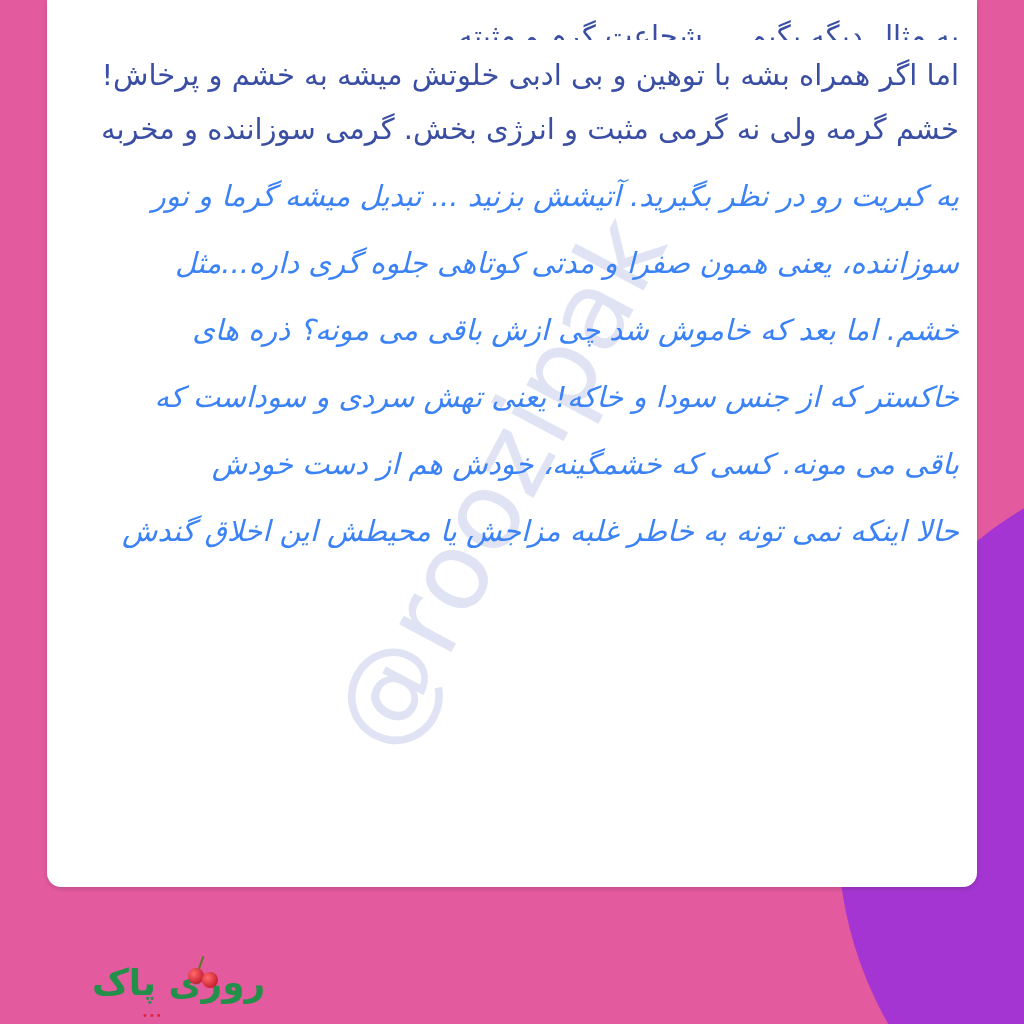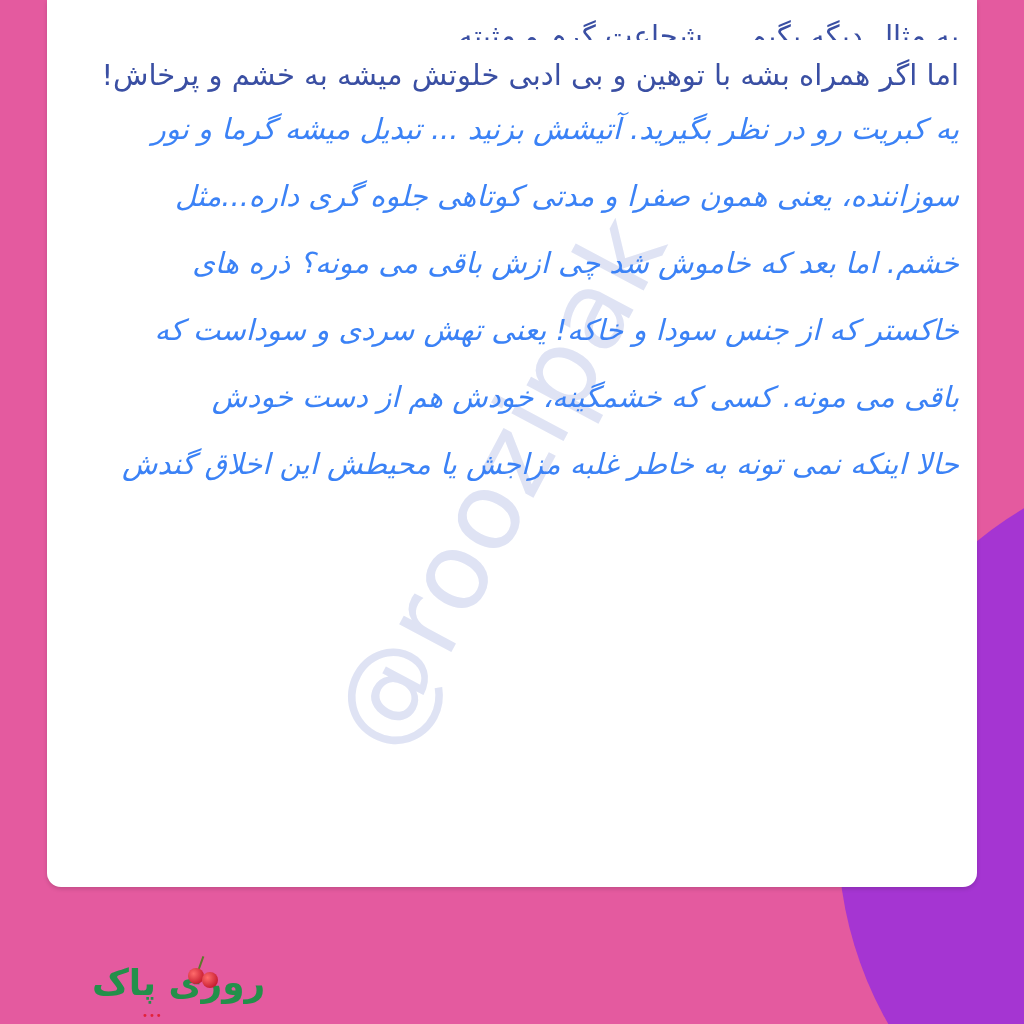--- a/index.html
+++ b/index.html
@@ -63,20 +63,21 @@
 <body>
 
 <div class="purple-blob"></div>
 
 <div class="card">
   <div class="watermark">@roozipak</div>
 
   <div class="text">
     <span class="line blue first">یه مثال دیگه بگیم.... شجاعت گرم و مثبته</span>
     <span class="line blue first-b">اما اگر همراه بشه با توهین و بی ادبی خلوتش میشه به خشم و پرخاش!</span>
+    <span class="line blue">خشم گرمه ولی نه گرمی مثبت و انرژی بخش. گرمی سوزاننده و مخربه</span>
     <span class="line black">یه کبریت رو در نظر بگیرید. آتیشش بزنید ... تبدیل میشه گرما و نور</span>
     <span class="line black">سوزاننده، یعنی همون صفرا و مدتی کوتاهی جلوه گری داره...مثل</span>
     <span class="line black">خشم. اما بعد که خاموش شد چی ازش باقی می مونه؟ ذره های</span>
     <span class="line black">خاکستر که از جنس سودا و خاکه! یعنی تهش سردی و سوداست که</span>
     <span class="line black">باقی می مونه. کسی که خشمگینه، خودش هم از دست خودش</span>
     <span class="line black">حالا اینکه نمی تونه به خاطر غلبه مزاجش یا محیطش این اخلاق گندش</span>
   </div>
 </div>
 
 <div class="logo">

